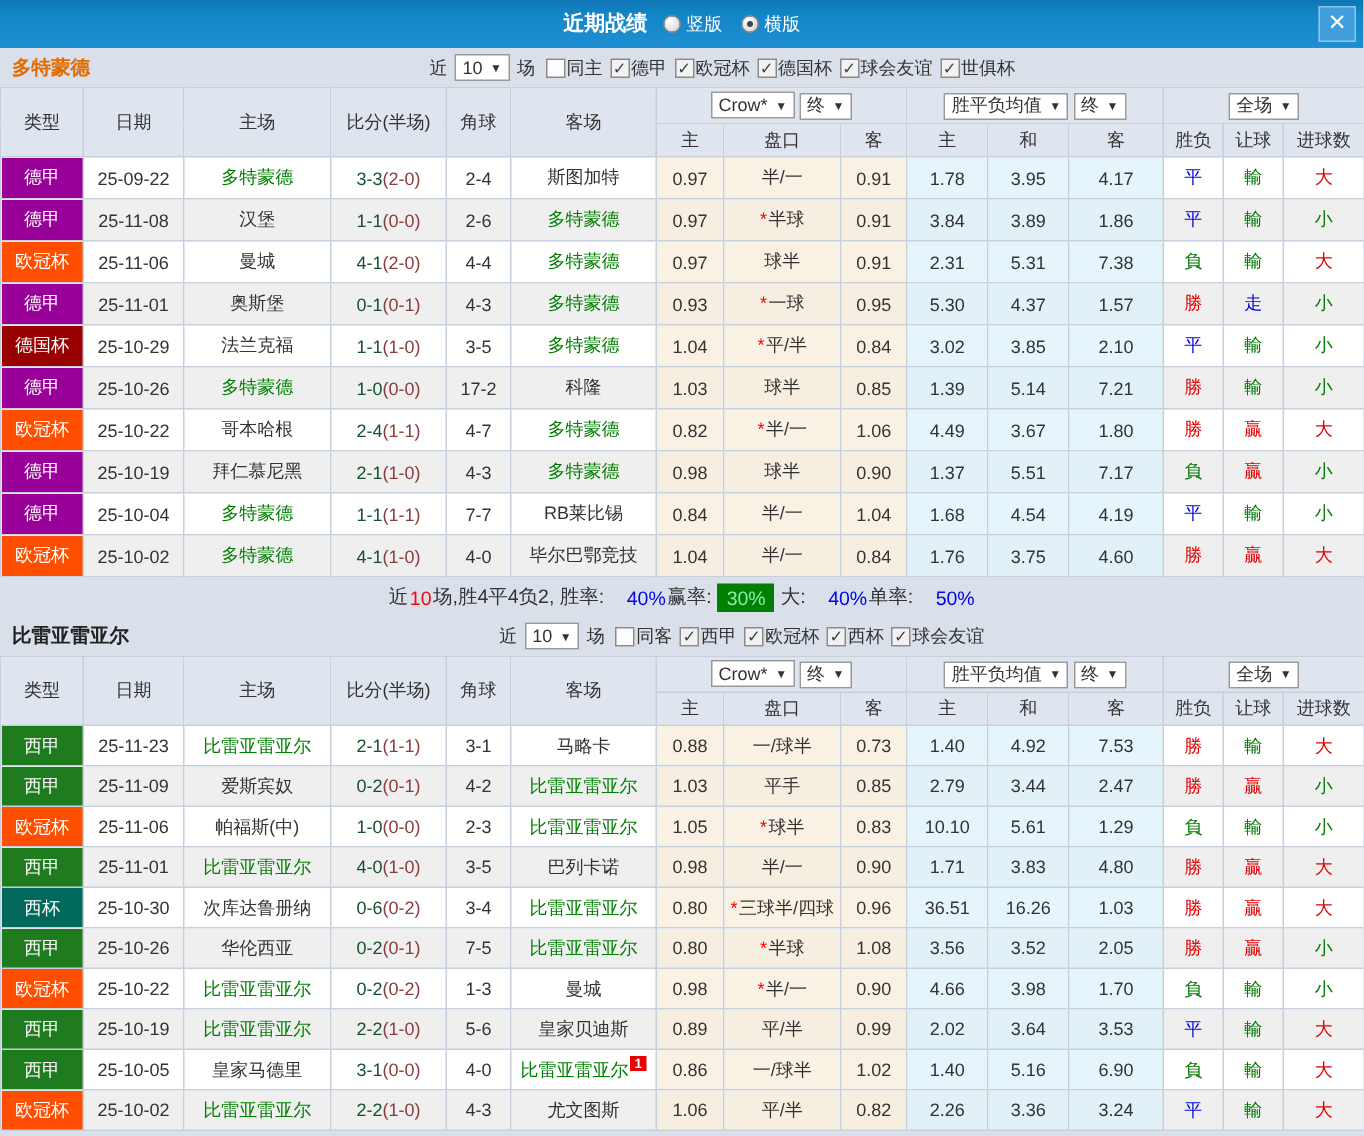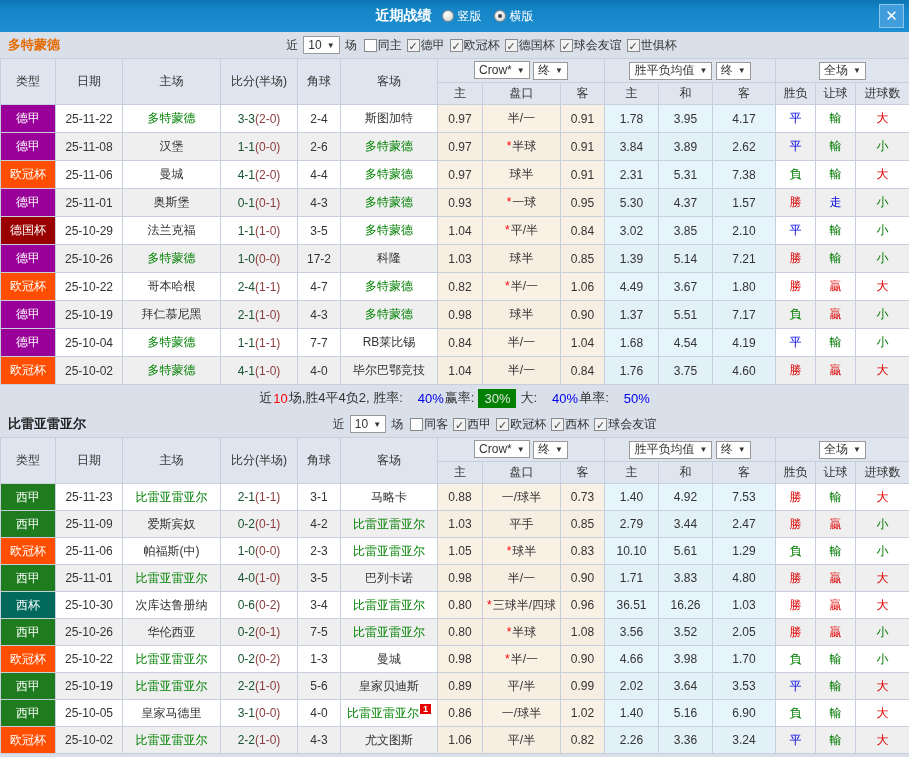--- a/index.html
+++ b/index.html
@@ -59,21 +59,21 @@
   .star { color:#fe0000; margin-right:1px; }
   .t-red { color:#e00000; }
   .t-green { color:#007a00; }
   .t-blue { color:#0000dd; }
   sup.redcard { background:#e60000; color:#fff; font-size:9px; padding:0 3px; margin-left:1px; font-weight:bold; }
   
   .summary { height:26px; display:flex; align-items:center; justify-content:center; font-size:13px; gap:1px; }
   .s-k { color:#333; }
   .s-r { color:#fe0000; }
   .s-b { color:#0000ee;margin-left:14px; }
-  .s-box { background:#008000; color:#e5e5e5; padding:2px 6px; margin:0 3px; }
+  .s-box { background:#008000; color:#86efac; padding:2px 6px; margin:0 3px; }
 </style>
 </head>
 <body>
 
 <div class="topbar">
   <div class="topbar-center">
     <span class="topbar-title">近期战绩</span>
     <span class="radio-group" id="radio-group">
         <span class="radio">
           <span class="rdot"></span>
@@ -185,21 +185,21 @@
         <th>和</th>
         <th>客</th>
         <th>胜负</th>
         <th>让球</th>
         <th>进球数</th>
       </tr>
     </thead>
     <tbody id="tbody-0">
         <tr class="odd">
           <td class="type" style="background: rgb(153, 0, 153);">德甲</td>
-          <td class="date">25-11-22</td>
+          <td class="date">25-09-22</td>
           <td class="teamcell">多特蒙德</td>
           <td class="score"><span class="ft">3-3</span><span class="ht">(2-0)</span></td>
           <td class="corner">2-4</td>
           <td>斯图加特</td>
           <td class="odds">0.97</td>
           <td class="odds">半/一</td>
           <td class="odds">0.91</td>
           <td class="mean">1.78</td>
           <td class="mean">3.95</td>
           <td class="mean">4.17</td>
@@ -212,21 +212,21 @@
           <td class="date">25-11-08</td>
           <td>汉堡</td>
           <td class="score"><span class="ft">1-1</span><span class="ht">(0-0)</span></td>
           <td class="corner">2-6</td>
           <td class="teamcell">多特蒙德</td>
           <td class="odds">0.97</td>
           <td class="odds"><span class="star">*</span>半球</td>
           <td class="odds">0.91</td>
           <td class="mean">3.84</td>
           <td class="mean">3.89</td>
-          <td class="mean">2.62</td>
+          <td class="mean">1.86</td>
           <td class="res t-blue">平</td>
           <td class="res t-green">輸</td>
           <td class="res t-green">小</td>
         </tr>
         <tr class="odd">
           <td class="type" style="background: rgb(255, 78, 0);">欧冠杯</td>
           <td class="date">25-11-06</td>
           <td>曼城</td>
           <td class="score"><span class="ft">4-1</span><span class="ht">(2-0)</span></td>
           <td class="corner">4-4</td>

